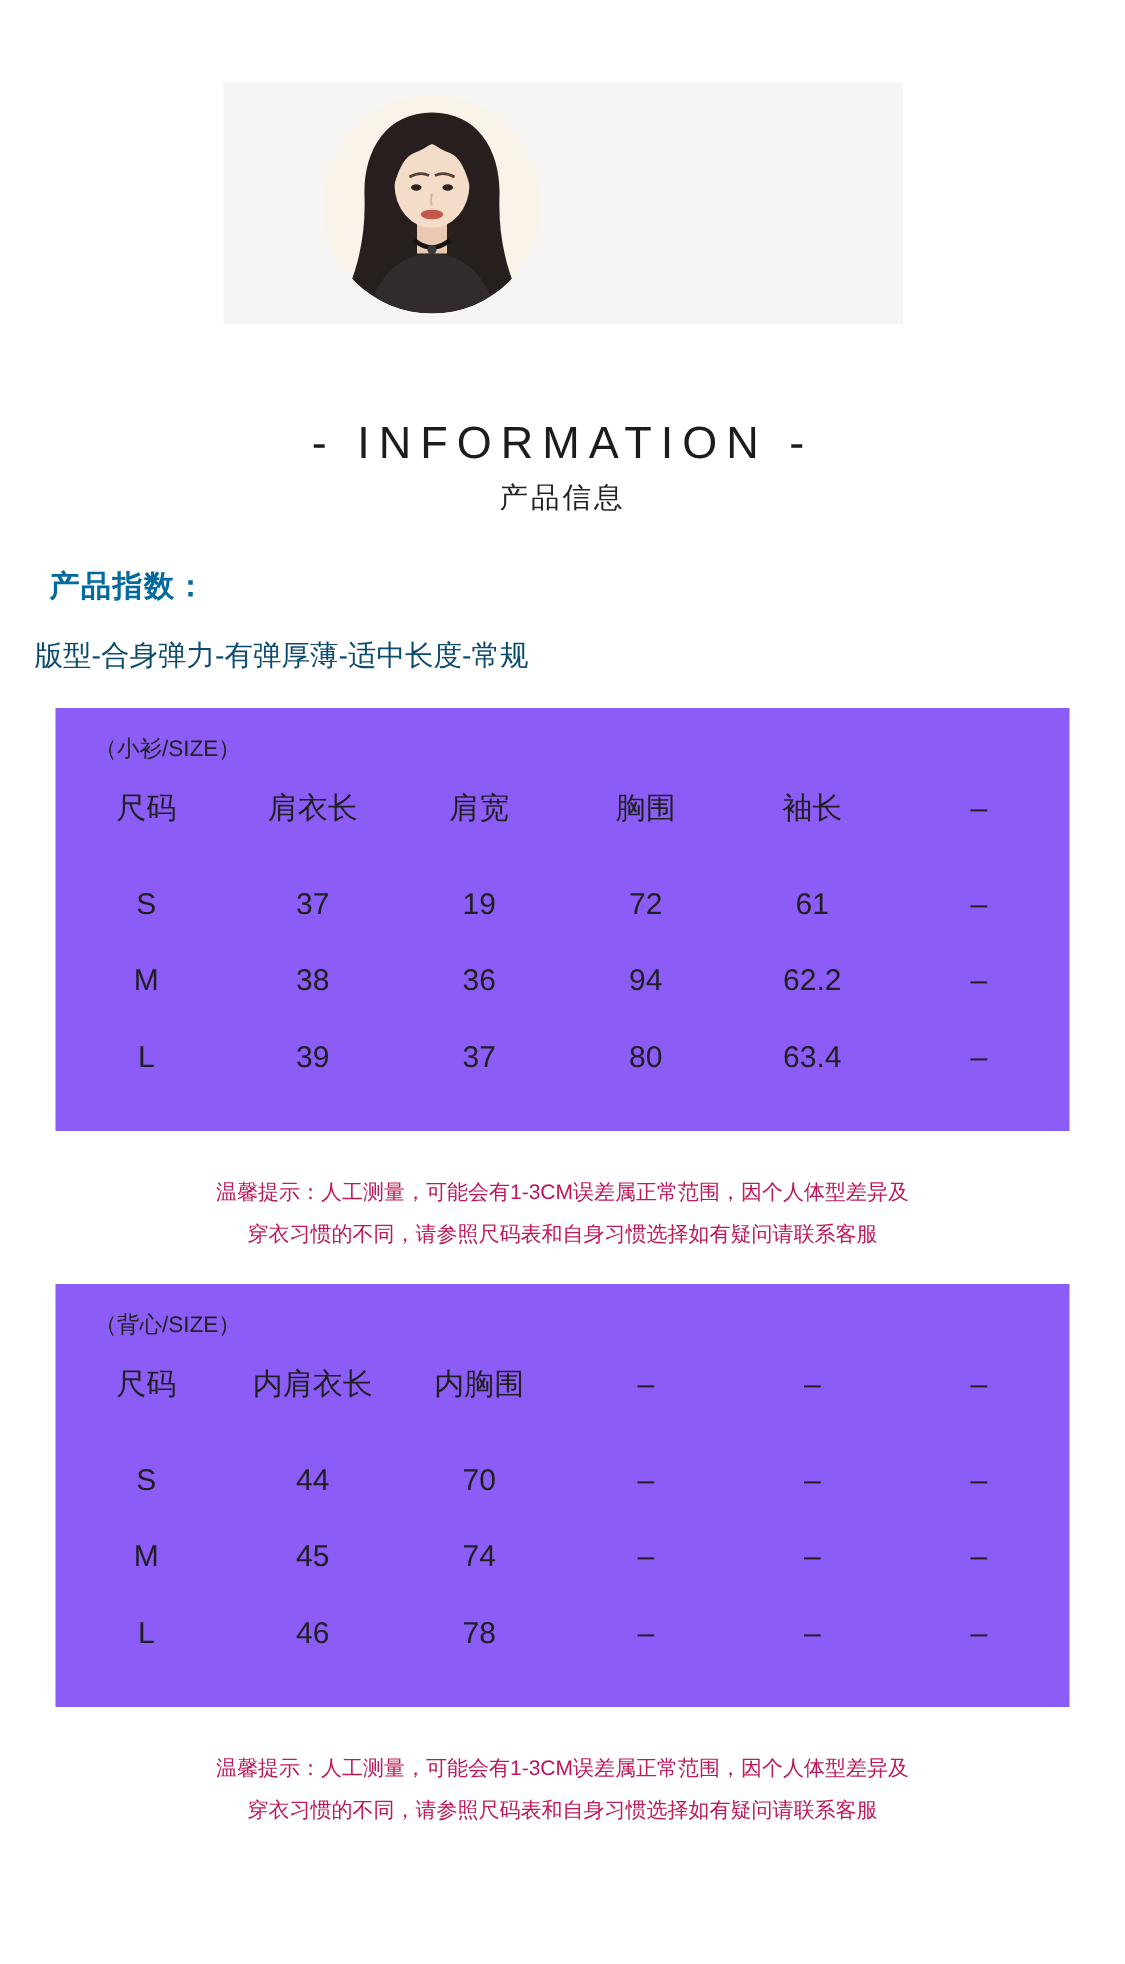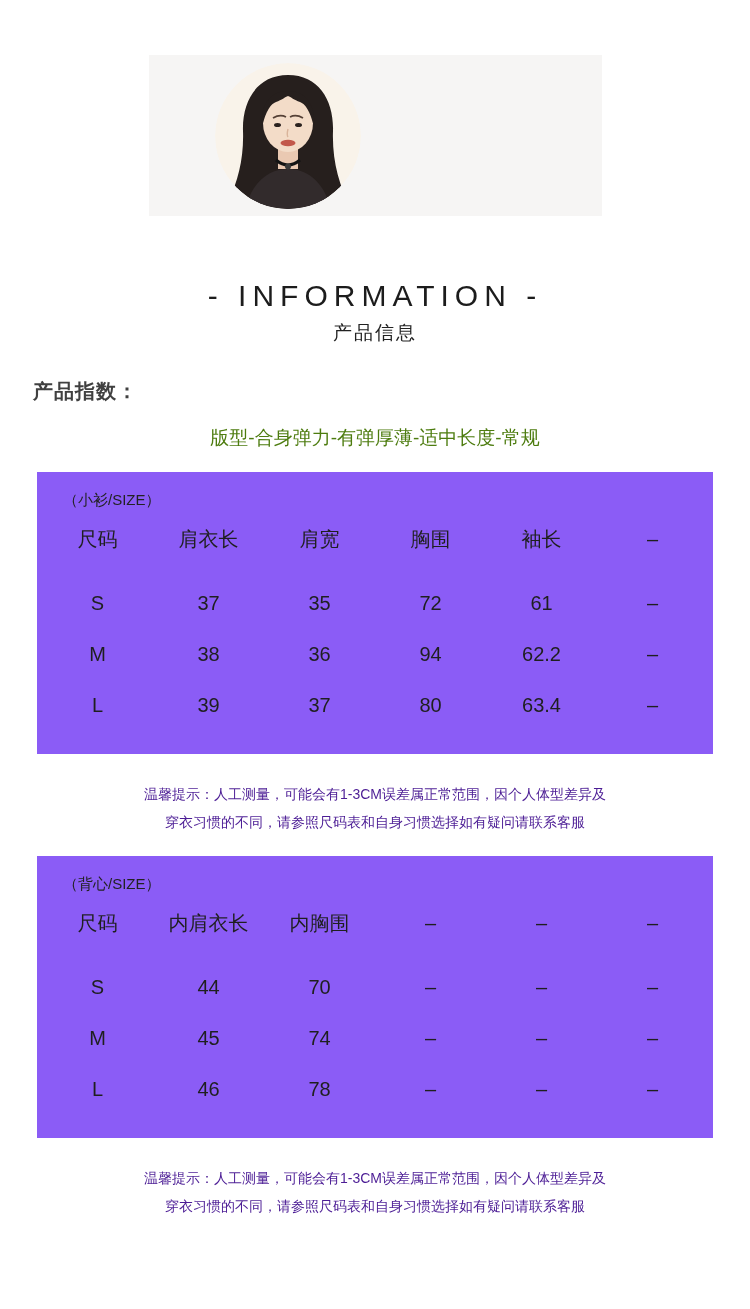--- a/index.html
+++ b/index.html
@@ -18,44 +18,44 @@
   .stats{margin-left:25px;font-size:22px;line-height:36px;color:#333;letter-spacing:.3px;}
   
   .info-header{margin-top:64px;text-align:center;}
   .info-title{
     font-size:30px;line-height:32px;font-weight:300;color:#1c1c1c;
     letter-spacing:6px;
   }
   .info-sub{margin-top:8px;font-size:19px;line-height:26px;color:#222;letter-spacing:2px;}
   
   .section-heading{
-    margin:0 33px;font-size:20px;line-height:26px;font-weight:bold;color:#404040;
+    margin:0 33px;font-size:20px;line-height:26px;font-weight:bold;color:#0369a1;
     letter-spacing:1px;
   }
   .product-index .section-heading{margin-top:32px;}
   .attr-row{
-    margin:22px 23px 0;display:flex;justify-content:center;
-    font-size:19px;line-height:24px;color:#4d7c0f;
+    margin:22px 23px 0;display:flex;justify-content:flex-start;
+    font-size:19px;line-height:24px;color:#0c4a6e;
   }
   .size-section .section-heading{margin-top:58px;}
   
   .panel{
     width:676px;margin:22px auto 0;background:#8b5cf6;
     padding:18px 10px 38px;box-sizing:border-box;
   }
   .panel-label{margin-left:16px;font-size:15px;line-height:20px;color:#222;}
   .trow{
     display:grid;grid-template-columns:repeat(6,1fr);
     text-align:center;font-size:20px;line-height:22px;color:#1f1f1f;gap:10px;
   }
   .trow.thead{margin-top:18px;}
   .trow.first{margin-top:42px;}
   .trow.next{margin-top:29px;}
   
-  .note{margin-top:26px;text-align:center;font-size:14px;line-height:28px;color:#4c1d95;}
+  .note{margin-top:26px;text-align:center;font-size:14px;line-height:28px;color:#be185d;}
   .panel.second{margin-top:20px;}
 </style>
 </head>
 <body>
 
 <div class="model-card">
   <div class="avatar-wrap">
     <svg viewBox="0 0 146 146" width="146" height="146">
       <defs>
           <clipPath id="av">
@@ -106,21 +106,21 @@
       <span>尺码</span>
       <span>肩衣长</span>
       <span>肩宽</span>
       <span>胸围</span>
       <span>袖长</span>
       <span>–</span>
     </div>
     <div class="trow first">
       <span>S</span>
       <span>37</span>
-      <span>35</span>
+      <span>19</span>
       <span>72</span>
       <span>61</span>
       <span>–</span>
     </div>
     <div class="trow next">
       <span>M</span>
       <span>38</span>
       <span>36</span>
       <span>94</span>
       <span>62.2</span>

